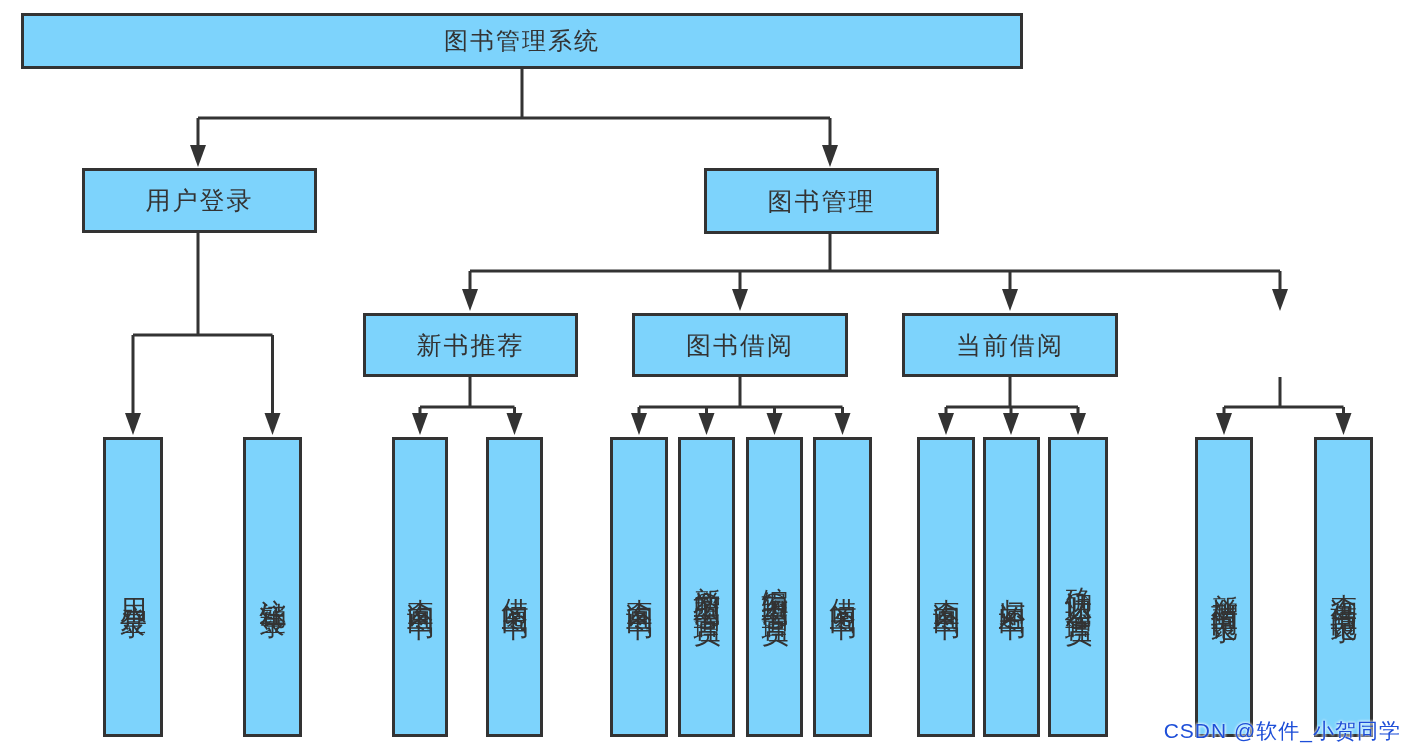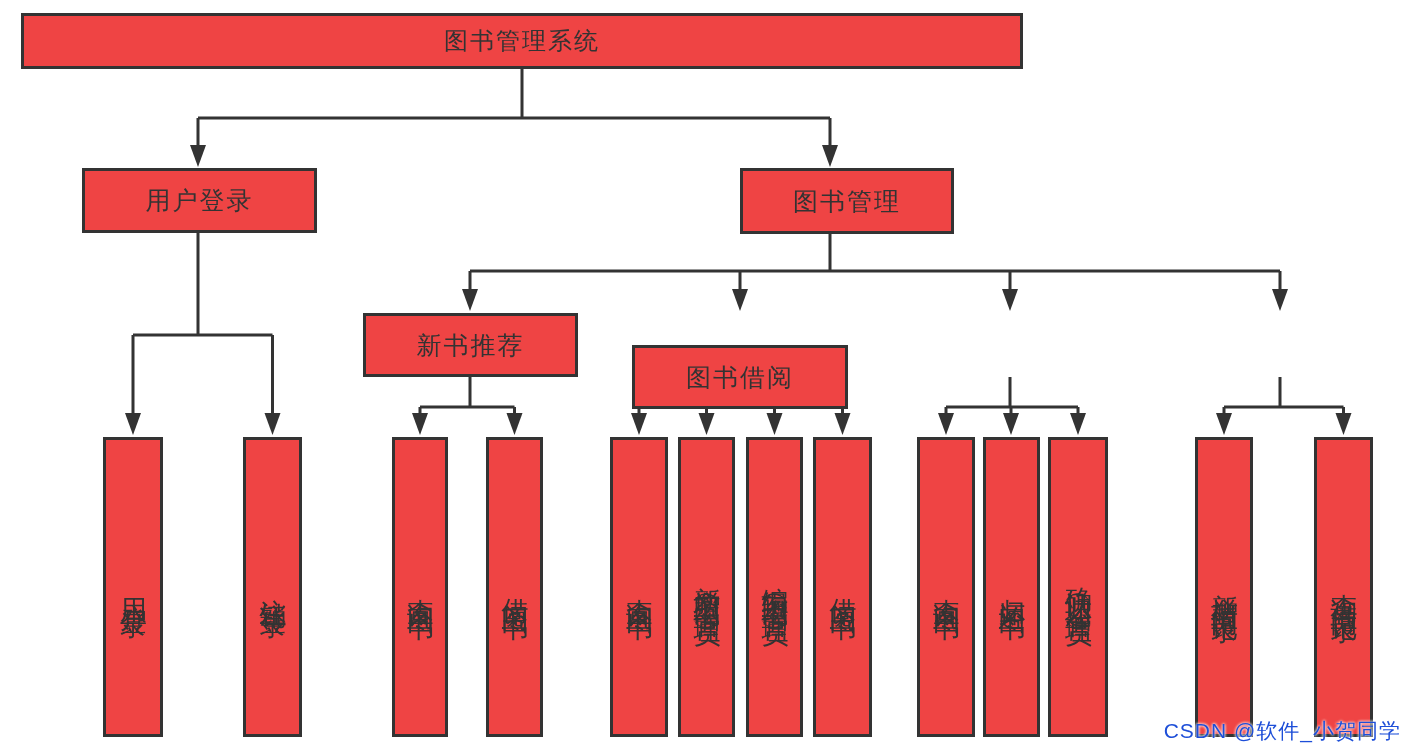--- a/index.html
+++ b/index.html
@@ -19,21 +19,21 @@
     position: absolute;
     top: 0;
     left: 0;
     width: 1405px;
     height: 747px;
     pointer-events: none;
   }
   .node {
     position: absolute;
     box-sizing: border-box;
-    background: #ef4444;
+    background: #7dd3fc;
     border: 3px solid #333333;
     display: flex;
     align-items: center;
     justify-content: center;
     color: #333333;
   }
   .hnode {
     font-size: 25px;
     letter-spacing: 2px;
     white-space: nowrap;
@@ -104,24 +104,25 @@
       <polygon points="1003,413 1019,413 1011,435"></polygon>
       <polygon points="1070,413 1086,413 1078,435"></polygon>
       <polygon points="1216,413 1232,413 1224,435"></polygon>
       <polygon points="1335.5,413 1351.5,413 1343.5,435"></polygon>
     </g>
   </svg>
 
   <div class="node hnode root" style="left:21px; top:13px; width:1002px; height:56px;">图书管理系统</div>
 
   <div class="node hnode" style="left:82px; top:168px; width:235px; height:65px;">用户登录</div>
-  <div class="node hnode" style="left:740px; top:168px; width:214px; height:66px;">图书管理</div>
+  <div class="node hnode" style="left:704px; top:168px; width:235px; height:66px;">图书管理</div>
 
   <div class="node hnode" style="left:363px; top:313px; width:215px; height:64px;">新书推荐</div>
-  <div class="node hnode" style="left:632px; top:313px; width:216px; height:64px;margin-top:32px;">图书借阅</div>
+  <div class="node hnode" style="left:632px; top:313px; width:216px; height:64px;">图书借阅</div>
+  <div class="node hnode" style="left:902px; top:313px; width:216px; height:64px;">当前借阅</div>
 
   <div class="node vnode" style="left:103px; top:437px; width:60px; height:300px;">
     <span>用户登录</span>
   </div>
   <div class="node vnode" style="left:243px; top:437px; width:59px; height:300px;">
     <span>注销登录</span>
   </div>
 
   <div class="node vnode" style="left:392px; top:437px; width:56px; height:300px;">
     <span>查询图书</span>

